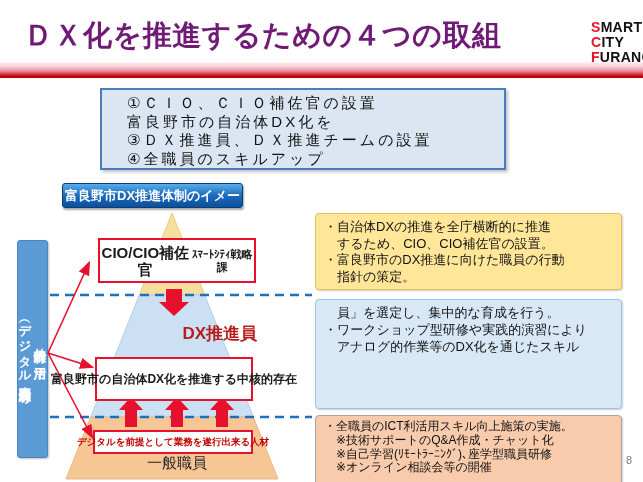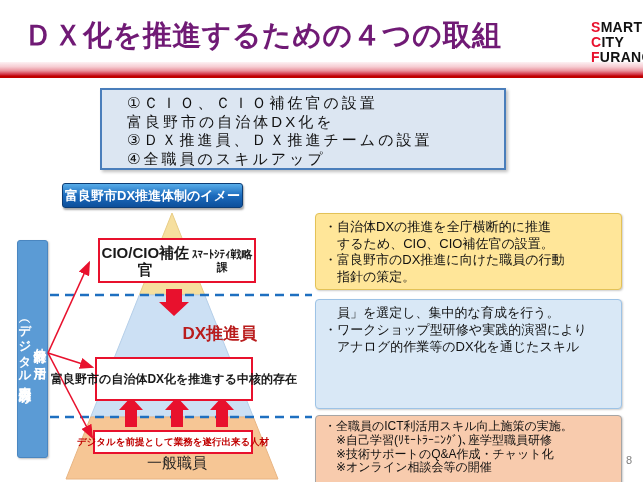--- a/index.html
+++ b/index.html
@@ -148,18 +148,18 @@
     <div>・富良野市のDX推進に向けた職員の行動</div>
     <div>　指針の策定。</div>
   </div>
 <div class="note note2">
     <div>　員」を選定し、集中的な育成を行う。</div>
     <div>・ワークショップ型研修や実践的演習により</div>
     <div>　アナログ的作業等のDX化を通じたスキル</div>
   </div>
 <div class="note note3">
     <div>・全職員のICT利活用スキル向上施策の実施。</div>
+    <div>　※技術サポートのQ&amp;A作成・チャット化</div>
     <div>　※自己学習(ﾘﾓｰﾄﾗｰﾆﾝｸﾞ)、座学型職員研修</div>
-    <div>　※技術サポートのQ&amp;A作成・チャット化</div>
     <div>　※オンライン相談会等の開催</div>
   </div>
 
 <div class="page-num">8</div>
 
 </body></html>

